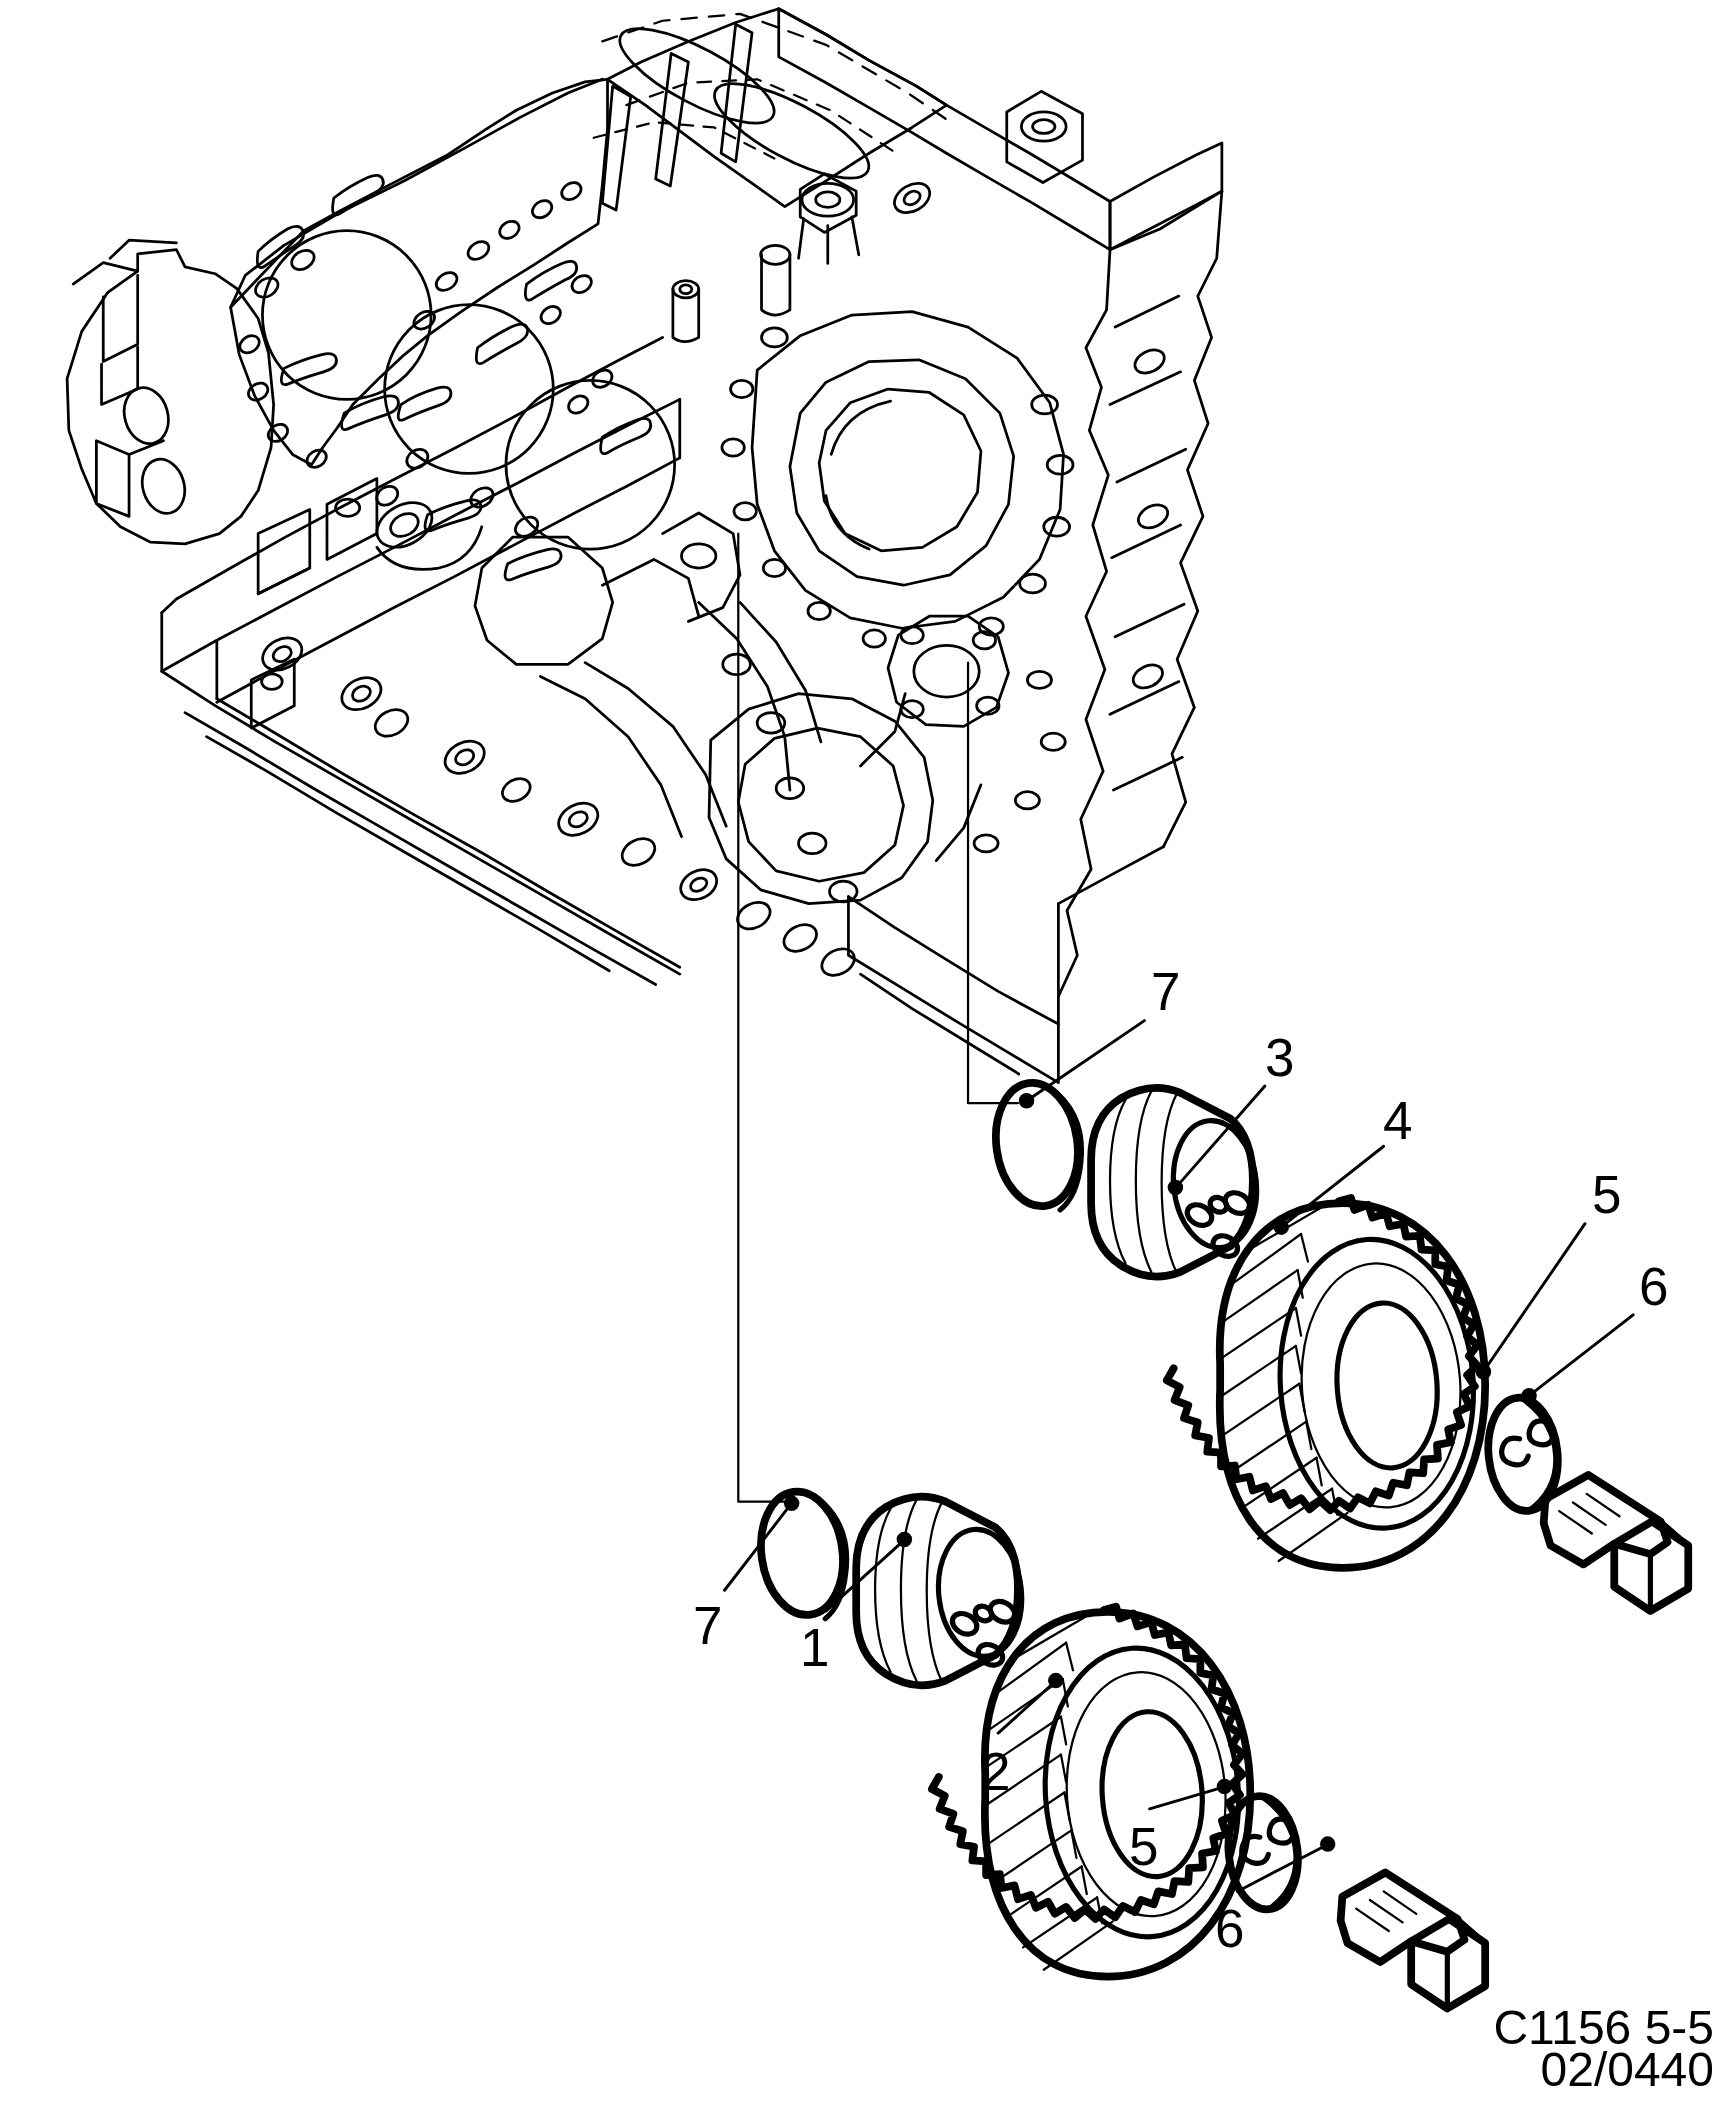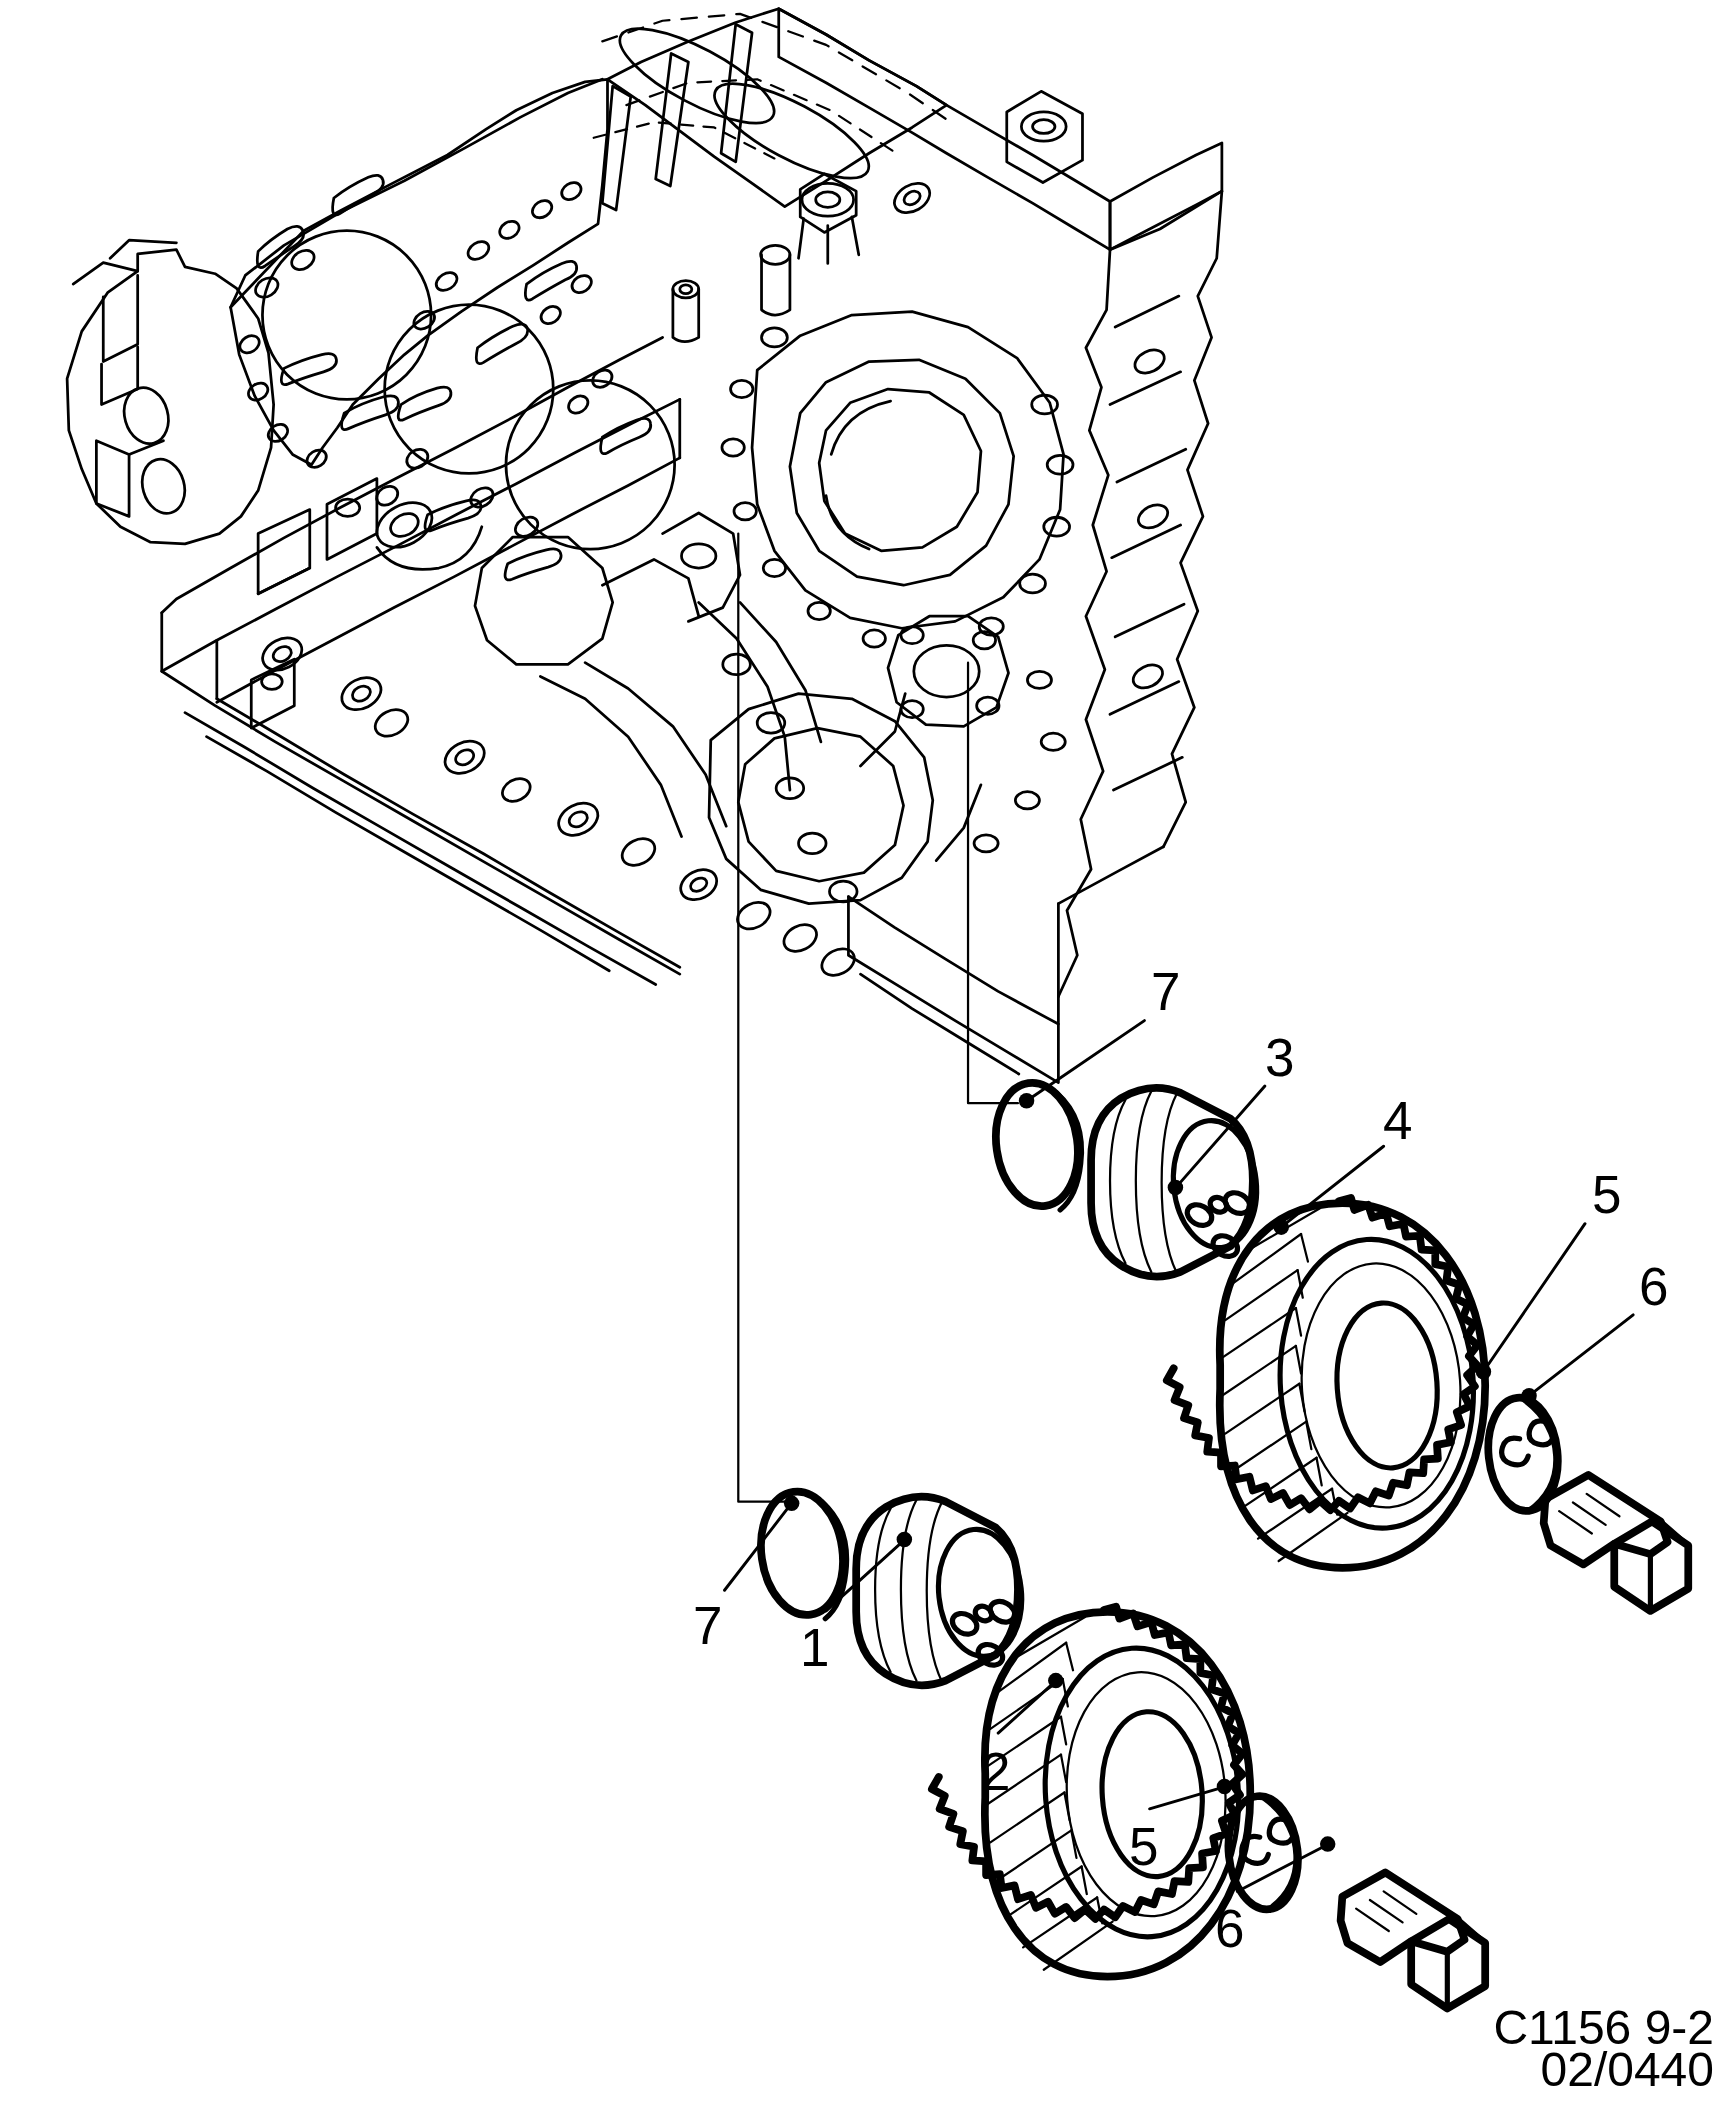--- a/index.html
+++ b/index.html
@@ -493,17 +493,17 @@
   <div class="callout-text" style="left:693px;top:1599px;">7</div>
 
   <div class="callout-text" style="left:800px;top:1621px;">1</div>
 
   <div class="callout-text" style="left:981px;top:1745px;">2</div>
 
   <div class="callout-text" style="left:1129px;top:1820px;">5</div>
 
   <div class="callout-text" style="left:1215px;top:1902px;">6</div>
 
-  <div class="corner-code" id="code-line1">C1156 9-2</div>
+  <div class="corner-code" id="code-line1">C1156 5-5</div>
   <div class="corner-code" id="code-line2">02/0440</div>
 
 </div>
 
 
 </body></html>

